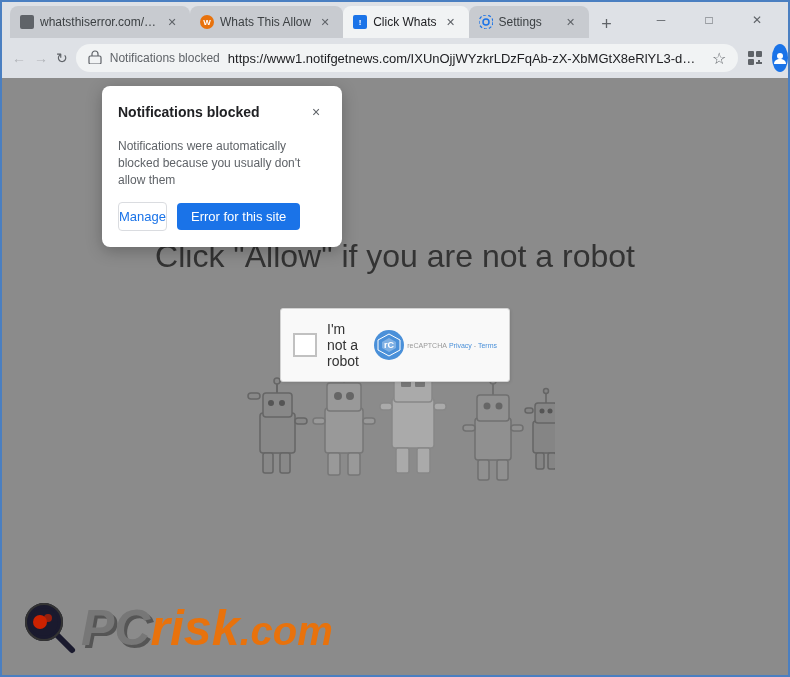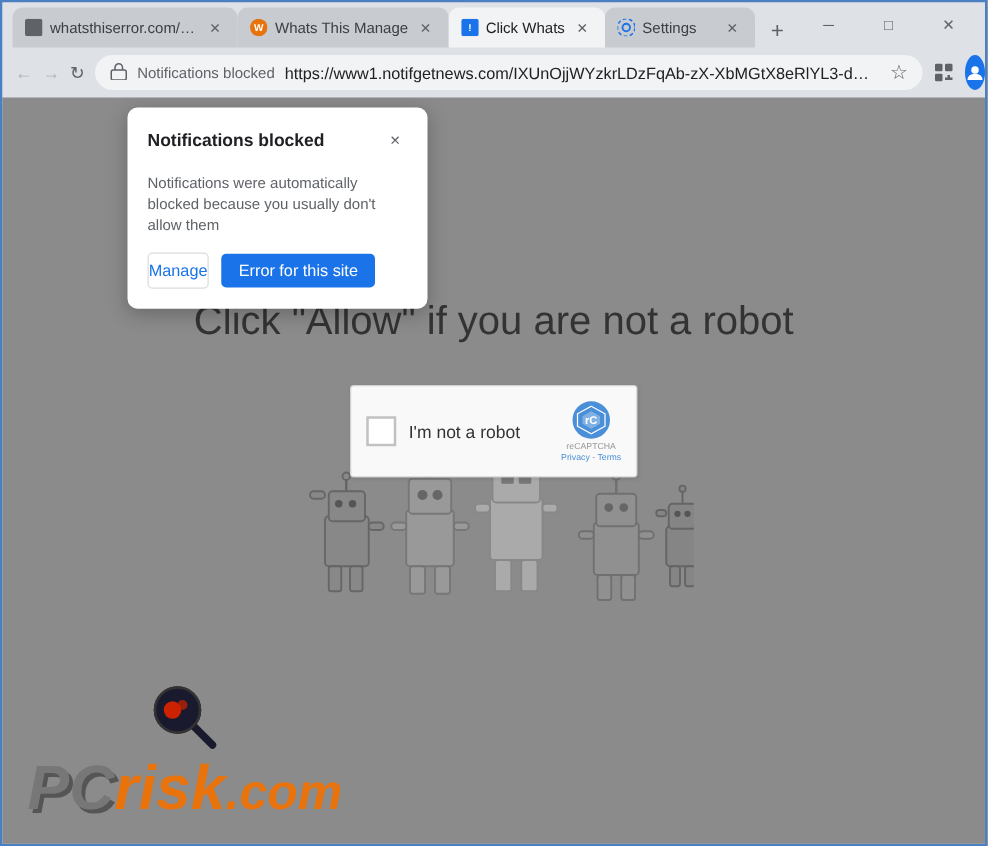--- a/index.html
+++ b/index.html
@@ -228,21 +228,21 @@
     }
 
     .recaptcha-label {
       font-size: 14px;
       color: #333;
       flex: 1;
     }
 
     .recaptcha-logo {
       display: flex;
-      flex-direction: column;
+      flex-direction: row;
       align-items: center;
       gap: 2px;
     }
 
     .recaptcha-logo-icon {
       width: 32px;
       height: 32px;
     }
 
     
@@ -320,21 +320,20 @@
     }
 
     
     .pcrisk-logo {
       position: absolute;
       bottom: 20px;
       left: 20px;
       display: flex;
       align-items: center;
       gap: 4px;
-      flex-direction: column;
     }
 
     .pcrisk-icon {
       width: 55px;
       height: 55px;
     }
 
     .pcrisk-text {
       font-size: 42px;
       font-weight: 900;
@@ -376,21 +375,21 @@
         <span class="tab-close">✕</span>
       </div>
 
       <div class="tab">
         <span class="tab-icon">
           <svg width="14" height="14" viewBox="0 0 14 14">
               <circle cx="7" cy="7" r="7" fill="#e8720c"></circle>
               <text x="7" y="10" text-anchor="middle" font-size="8" fill="white" font-weight="bold">W</text>
             </svg>
         </span>
-        <span class="tab-label">Whats This Manage</span>
+        <span class="tab-label">Whats This Allow</span>
         <span class="tab-close">✕</span>
       </div>
 
       <div class="tab active">
         <span class="tab-icon">
           <svg width="14" height="14" viewBox="0 0 14 14">
               <rect width="14" height="14" rx="2" fill="#1a73e8"></rect>
               <text x="7" y="10" text-anchor="middle" font-size="8" fill="white" font-weight="bold">!</text>
             </svg>
         </span>

